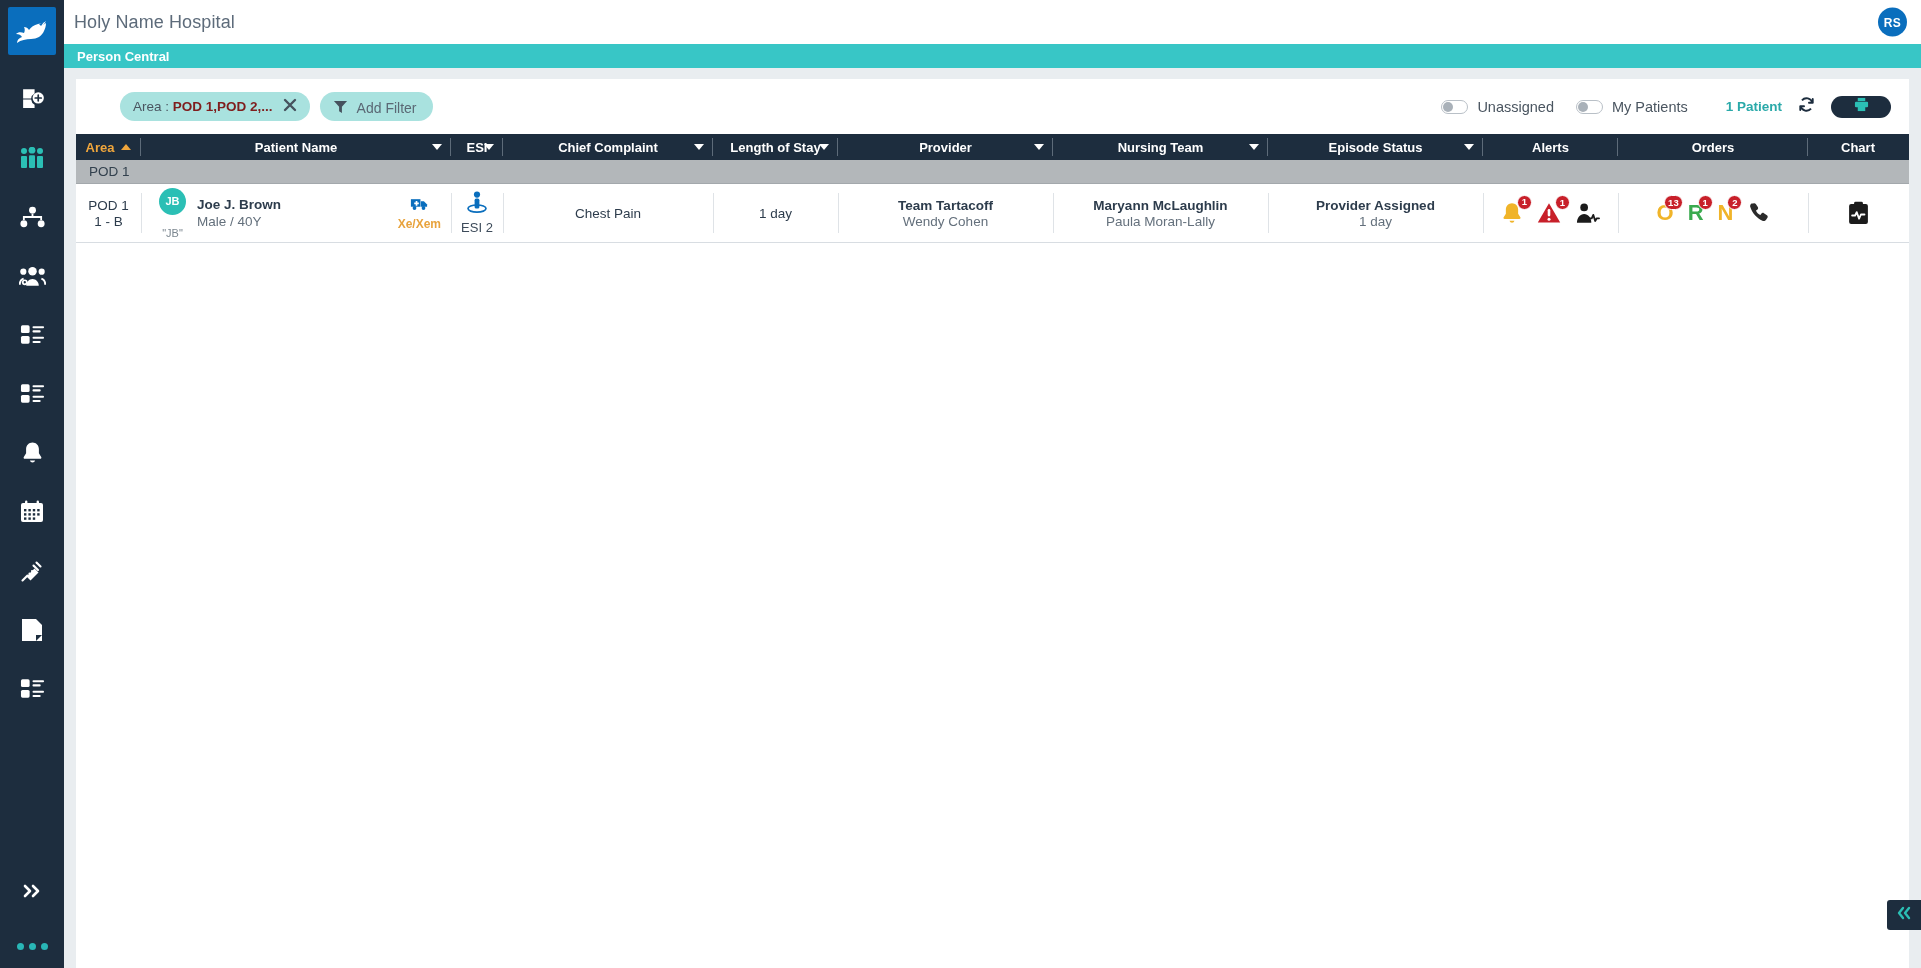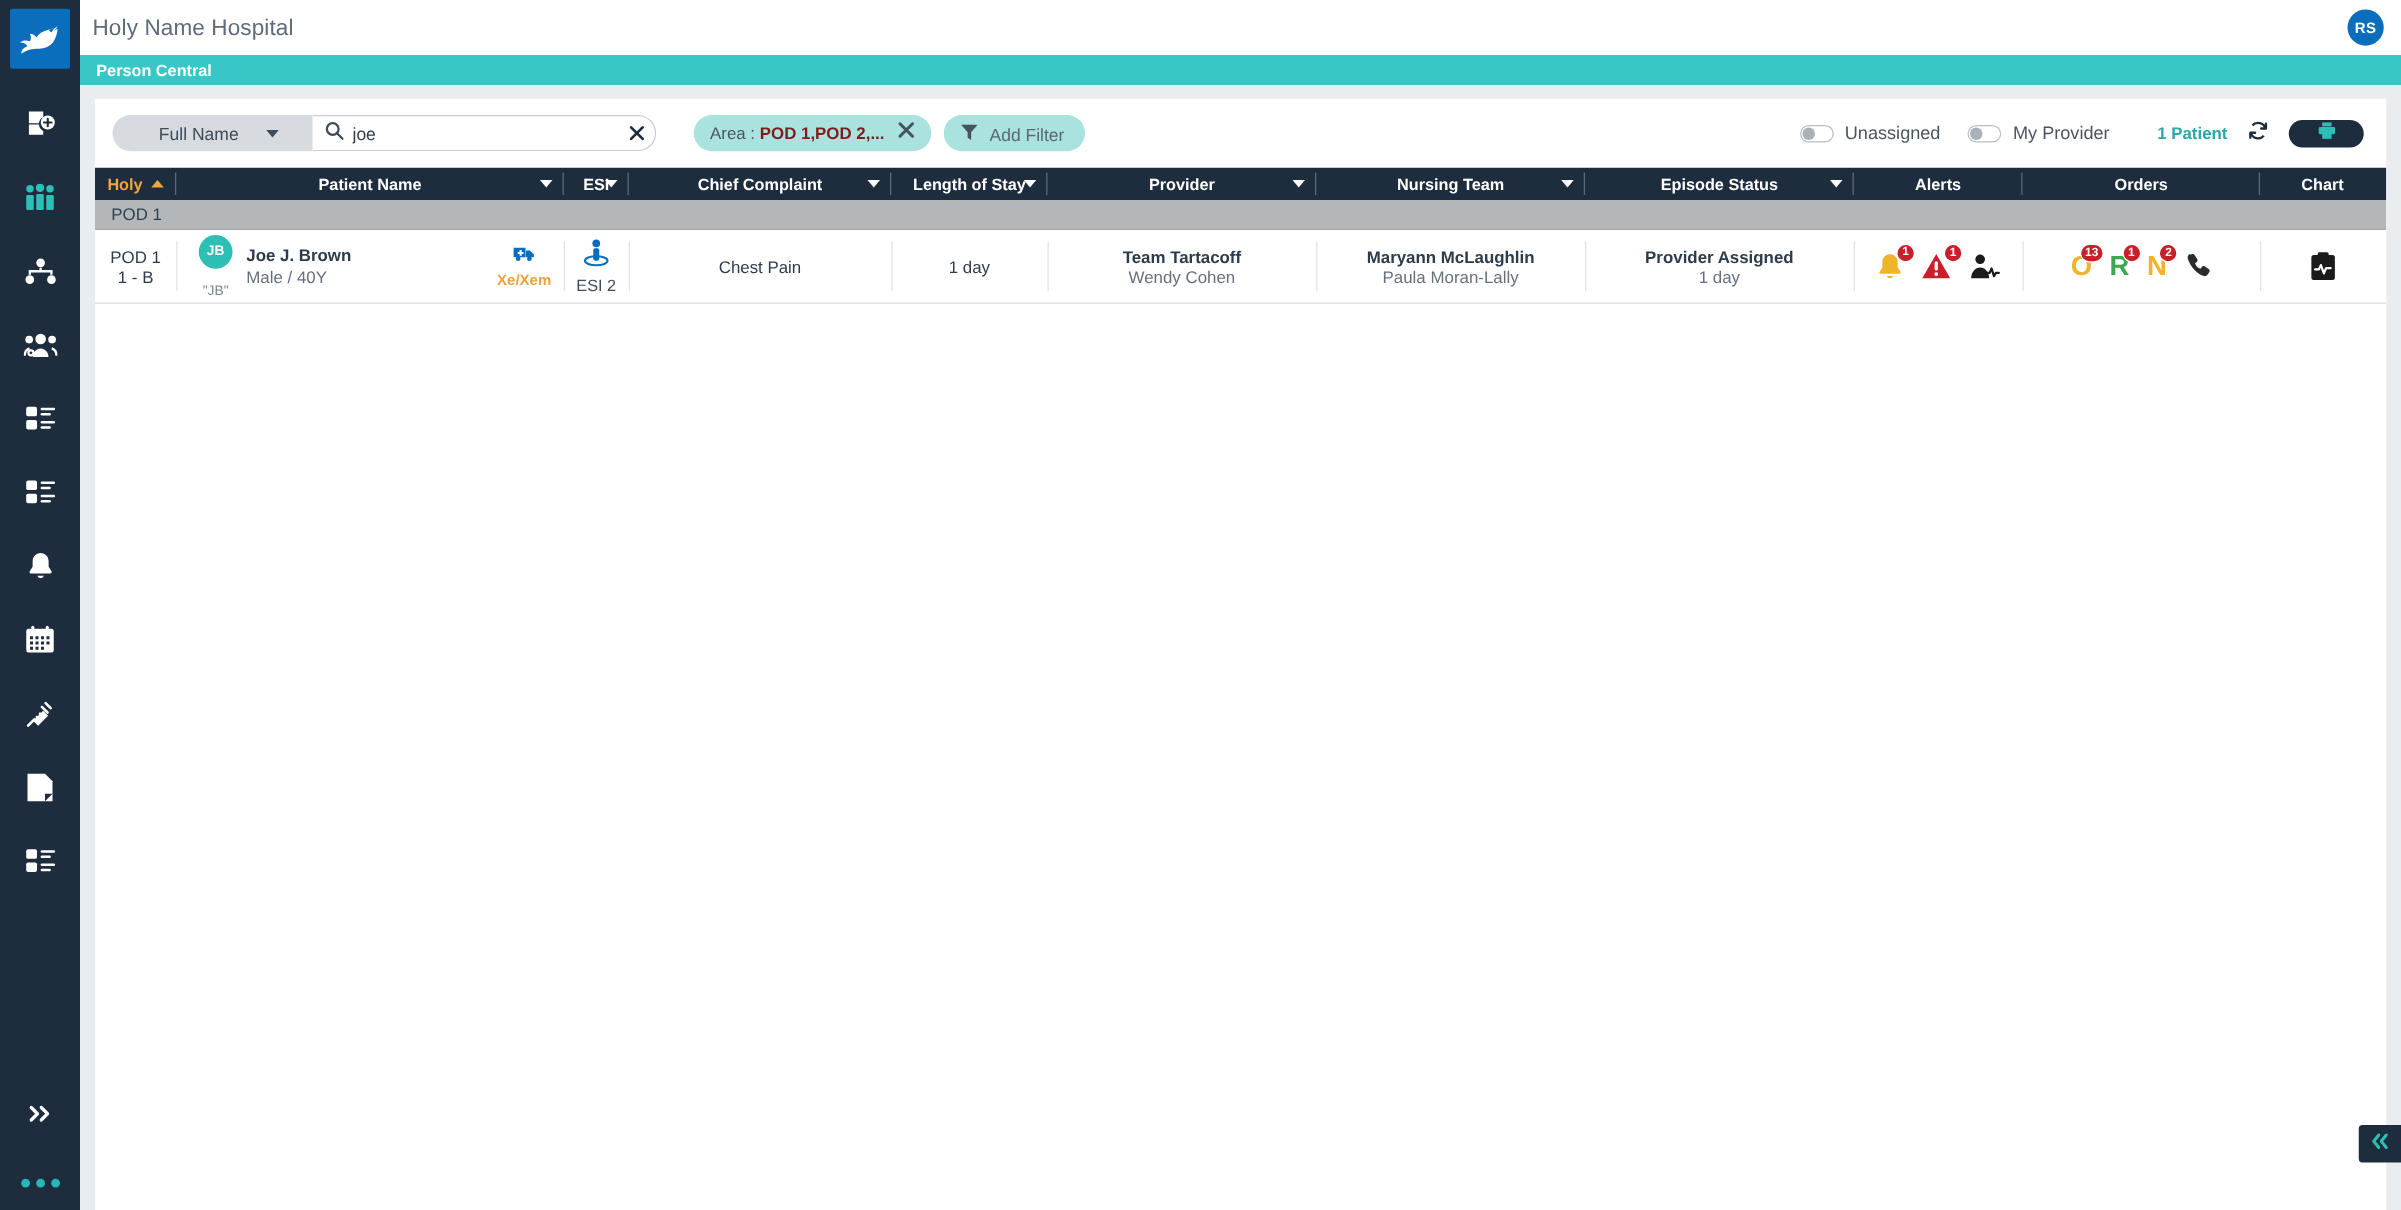--- a/index.html
+++ b/index.html
@@ -366,40 +366,20 @@
 
     <div id="contextbar">
       <span>Person Central</span>
     </div>
 
     <div id="content">
       <div id="panel">
 
         <div id="toolbar">
 
-          <div id="search-group">
-            <div id="field-select">
-              <span>Full Name</span>
-              <span class="caret"></span>
-            </div>
-            <div id="search-box">
-              <span>
-                <svg width="15" height="15" viewBox="0 0 16 16" fill="none" stroke="#3d4b5a" stroke-width="1.9">
-                  <circle cx="6.6" cy="6.6" r="5"></circle>
-                    <path d="M10.3 10.3L15 15" stroke-linecap="round"></path>
-                </svg>
-              </span>
-              <input id="search-input" type="text" value="joe" style="">
-              <span class="clear-x">
-                <svg width="13" height="13" viewBox="0 0 14 14" stroke="#1d2d3e" stroke-width="2.3" stroke-linecap="round">
-                  <path d="M2 2l10 10M12 2L2 12"></path>
-                </svg>
-              </span>
-            </div>
-          </div>
 
           <div id="chips">
             <div class="chip">
               <span class="chip-text">
                 <span>Area :</span>
                 <b>POD 1,POD 2,...</b>
               </span>
               <span>
                 <svg width="14" height="14" viewBox="0 0 14 14" stroke="#46525e" stroke-width="2.4" stroke-linecap="round">
                   <path d="M2 2l10 10M12 2L2 12"></path>
@@ -423,21 +403,21 @@
               <span class="toggle">
                 <span class="knob"></span>
               </span>
               <span class="toggle-label">Unassigned</span>
             </div>
 
             <div class="toggle-wrap">
               <span class="toggle">
                 <span class="knob"></span>
               </span>
-              <span class="toggle-label">My Provider</span>
+              <span class="toggle-label">My Patients</span>
             </div>
 
             <div id="patient-count">1 Patient</div>
 
             <div id="refresh-btn">
               <span>
                 <svg width="17" height="17" viewBox="0 0 18 18" fill="none" stroke="#1d2d3e" stroke-width="2">
                   <path d="M15.2 7.2A6.4 6.4 0 0 0 4.2 4.6"></path>
                   <path d="M2.8 10.8a6.4 6.4 0 0 0 11 2.6"></path>
                   <path d="M15.6 3.2v4h-4M2.4 14.8v-4h4" stroke-linecap="round" stroke-linejoin="round"></path>
@@ -454,21 +434,21 @@
                 </svg>
               </span>
             </div>
           </div>
         </div>
 
         <div id="table">
 
           <div id="thead">
               <div class="th sorted" style="flex: 0 0 65px;">
-                <span class="lbl">Holy</span>
+                <span class="lbl">Area</span>
                 <span class="sort-asc"></span>
                 <span class="divider"></span>
               </div>
               <div class="th" style="flex: 0 0 310px;">
                 <span class="lbl">Patient Name</span>
                 <span class="filter-caret"></span>
                 <span class="divider"></span>
               </div>
               <div class="th" style="flex: 0 0 52px;">
                 <span class="lbl">ESI</span>

